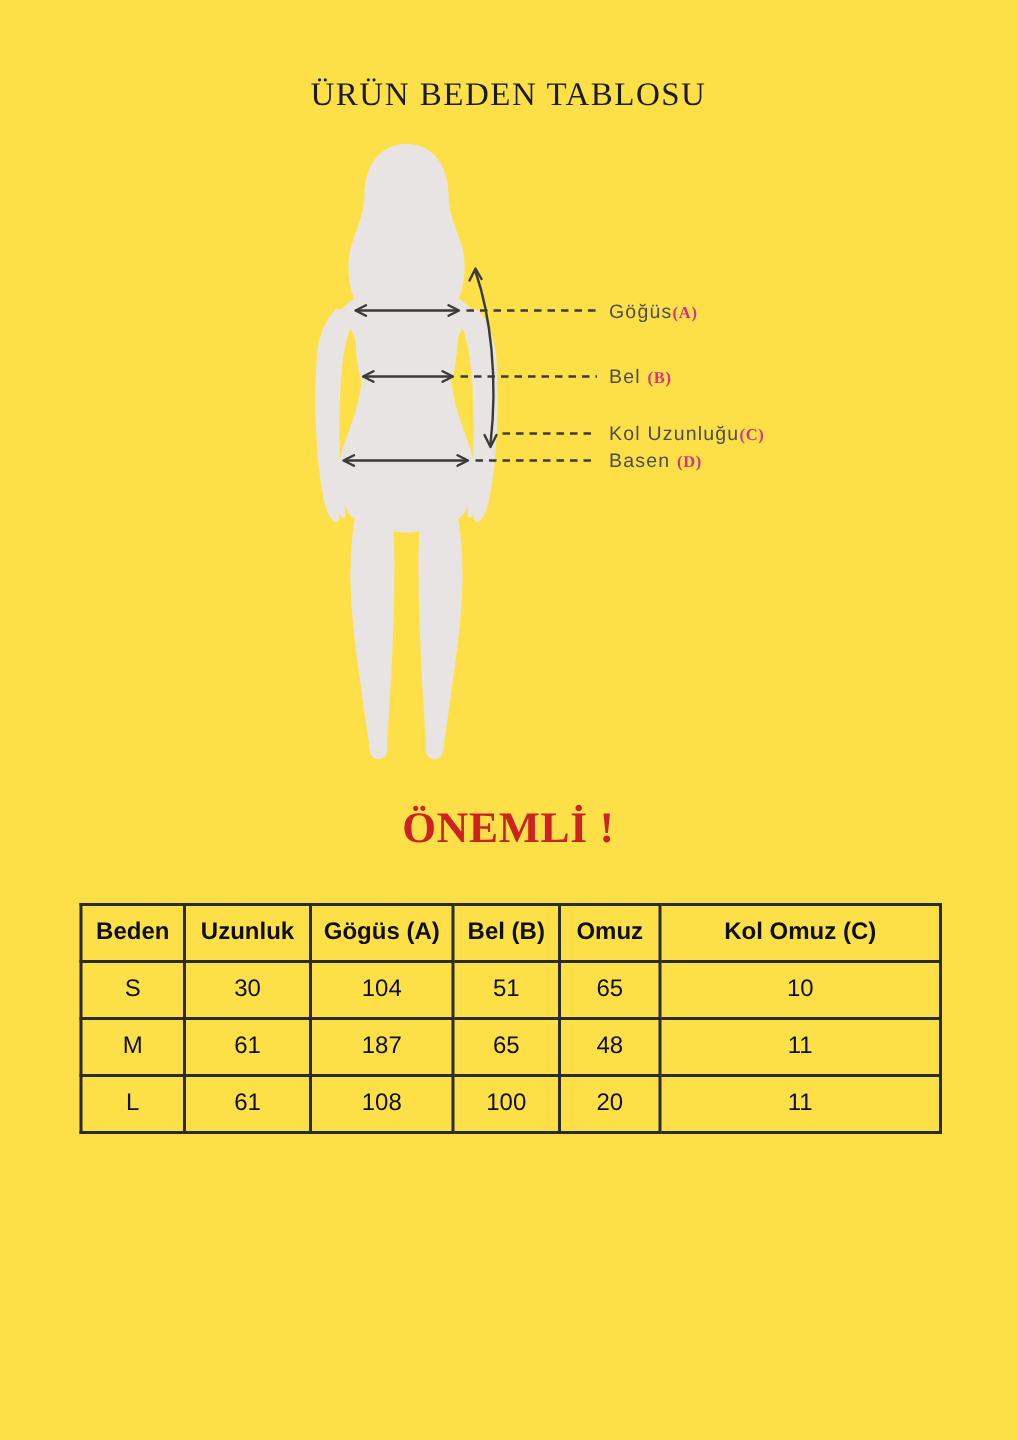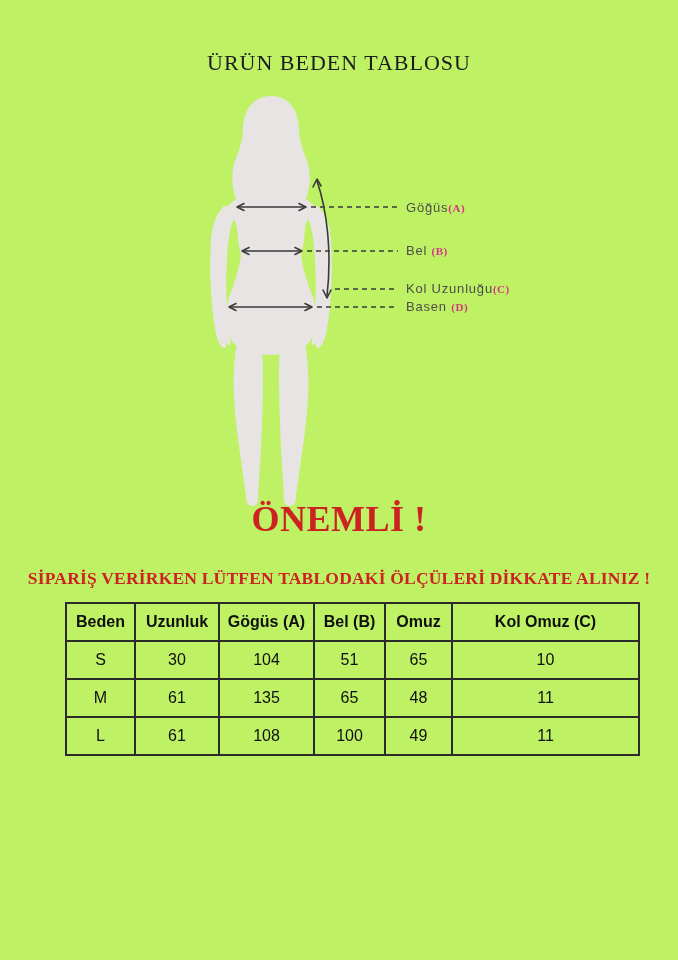--- a/index.html
+++ b/index.html
@@ -1,46 +1,46 @@
 <!DOCTYPE html>
 <html><head>
 <meta charset="utf-8">
 <style>
   html,body{margin:0;padding:0;background:#ffffff;}
   .page{
-    position:relative;width:678px;height:960px;background:#bef264;overflow:hidden;
+    position:relative;width:678px;height:960px;background:#fde047;overflow:hidden;
     font-family:"Liberation Sans",sans-serif;
   }
   .title{
     position:absolute;top:50px;left:0;width:678px;margin:0;
     text-align:center;font-family:"Liberation Serif",serif;font-weight:400;
     font-size:22px;letter-spacing:1px;color:#1c1c1c;
   }
   .diagram-svg{position:absolute;left:0;top:0;width:678px;height:960px;}
   .measure-label{
     position:absolute;left:406px;height:16px;line-height:16px;
     font-size:13px;letter-spacing:0.8px;color:#4d4d4d;white-space:pre;
   }
   .measure-label .code{
     font-family:"Liberation Serif",serif;font-weight:700;font-size:11px;
     color:#d63384;letter-spacing:0.5px;
   }
   .notice-heading{
-    position:absolute;top:498px;left:0;width:678px;text-align:center;
-    font-family:"Liberation Serif",serif;font-weight:700;font-size:36px;
+    position:absolute;top:536px;left:0;width:678px;text-align:center;
+    font-family:"Liberation Serif",serif;font-weight:700;font-size:29px;
     color:#cc2222;letter-spacing:0.5px;
   }
   .notice-sub{
     position:absolute;top:568px;left:0;width:678px;text-align:center;
     font-family:"Liberation Serif",serif;font-weight:700;font-size:17.5px;
     color:#cc2222;letter-spacing:0.2px;
   }
   table.size-table{
     position:absolute;left:53px;top:602px;width:573px;
-    border-collapse:collapse;table-layout:fixed;margin-left:12px;
+    border-collapse:collapse;table-layout:fixed;
   }
   table.size-table th,table.size-table td{
     border:2px solid #2b2b2b;text-align:center;vertical-align:middle;
     color:#0f0f0f;font-size:16px;padding:0;
   }
   table.size-table th{font-weight:700;height:36px;}
   table.size-table td{font-weight:400;height:36px;}
 </style>
 </head>
 <body>
@@ -121,21 +121,20 @@
       <line x1="317" y1="307" x2="398" y2="307"></line>
     </g>
   </svg>
 
   <div class="measure-label" style="top:200px"><span>Göğüs</span><span class="code">(A)</span></div>
   <div class="measure-label" style="top:243px"><span>Bel </span><span class="code">(B)</span></div>
   <div class="measure-label" style="top:281px"><span>Kol Uzunluğu</span><span class="code">(C)</span></div>
   <div class="measure-label" style="top:299px"><span>Basen </span><span class="code">(D)</span></div>
 
   <div class="notice-heading">ÖNEMLİ !</div>
-  <div class="notice-sub">SİPARİŞ VERİRKEN LÜTFEN TABLODAKİ ÖLÇÜLERİ DİKKATE ALINIZ !</div>
 
   <table class="size-table">
     <colgroup>
       <col style="width:69px">
         <col style="width:84px">
         <col style="width:95px">
       <col style="width:71px">
         <col style="width:67px">
         <col style="width:187px">
     </colgroup>
@@ -154,29 +153,29 @@
         <td>S</td>
         <td>30</td>
         <td>104</td>
         <td>51</td>
         <td>65</td>
         <td>10</td>
       </tr>
       <tr>
         <td>M</td>
         <td>61</td>
-        <td>135</td>
+        <td>187</td>
         <td>65</td>
         <td>48</td>
         <td>11</td>
       </tr>
       <tr>
         <td>L</td>
         <td>61</td>
         <td>108</td>
         <td>100</td>
-        <td>49</td>
+        <td>20</td>
         <td>11</td>
       </tr>
     </tbody>
   </table>
 
 </div>
 
 </body></html>

